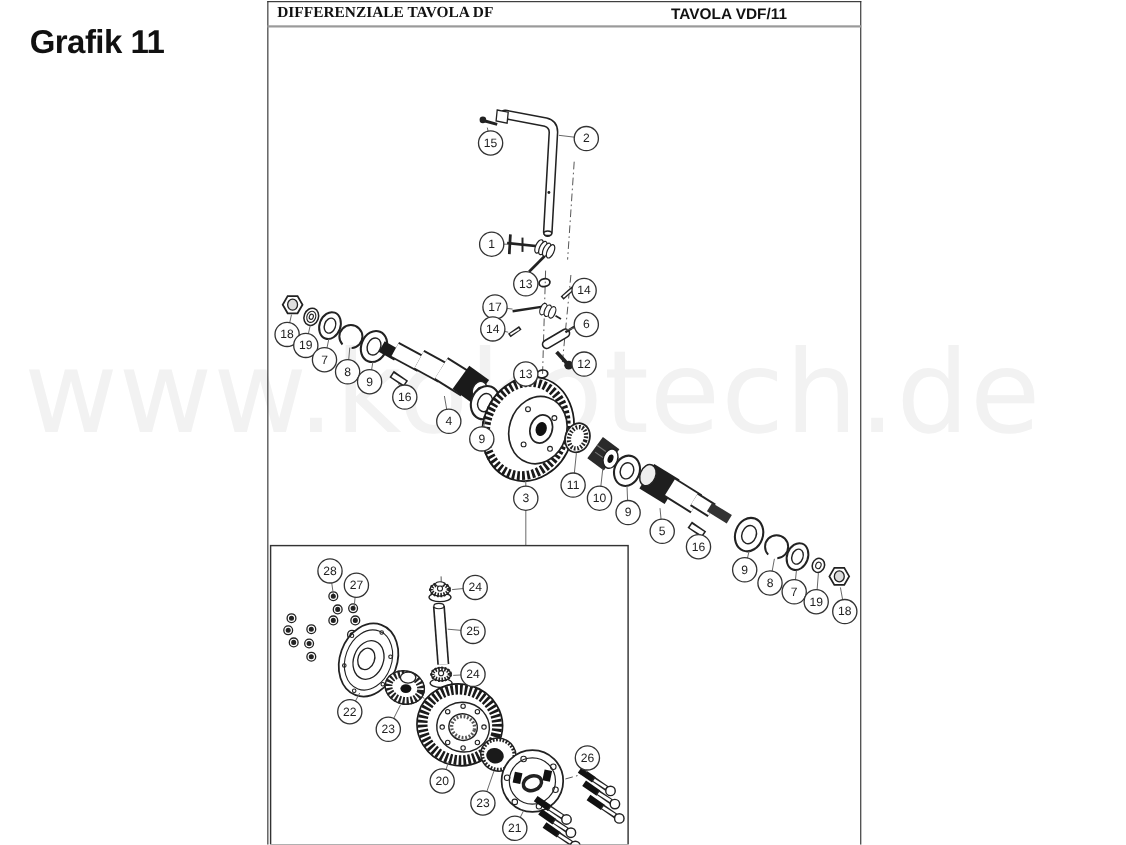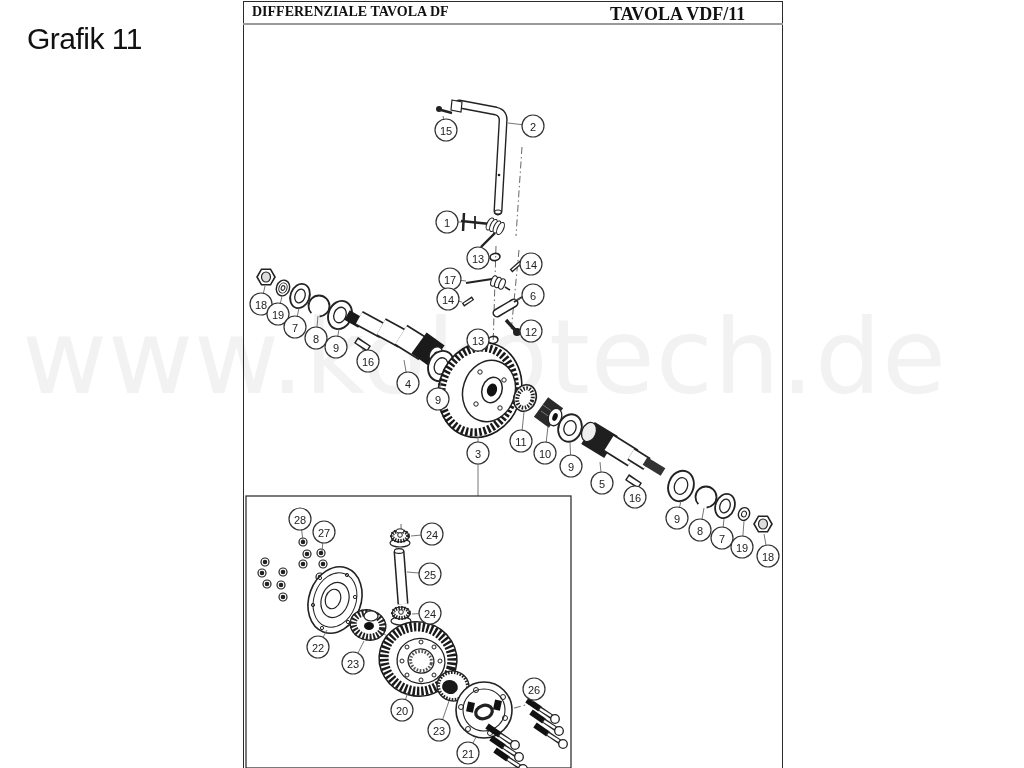--- a/index.html
+++ b/index.html
@@ -3,29 +3,29 @@
 <meta charset="utf-8">
 <style>
   html,body{margin:0;padding:0;background:#fff;}
   #page{position:relative;width:1024px;height:768px;background:#fff;overflow:hidden;
         font-family:"Liberation Sans",sans-serif;}
   
   #watermark{position:absolute;left:22px;top:296px;width:1002px;
     font-family:"DejaVu Sans",sans-serif;font-size:104px;font-weight:400;
     color:#f2f2f2;letter-spacing:1px;white-space:nowrap;z-index:0;user-select:none;}
   
-  #grafik-title{position:absolute;left:27px;top:22px;font-size:30px;font-weight:400;
+  #grafik-title{position:absolute;left:27px;top:22px;font-size:30px;font-weight:700;
     letter-spacing:-0.5px;color:#111;z-index:3;}
   
   #frame{position:absolute;left:243px;top:1px;width:538px;height:767px;
     border:1.6px solid #2b2b2b;border-bottom:none;z-index:1;background:transparent;}
   #hdr-left{position:absolute;left:252px;top:4px;font-family:"Liberation Serif",serif;
     font-weight:700;font-size:14px;color:#111;z-index:3;}
-  #hdr-right{position:absolute;left:610px;top:4px;font-family:Liberation Serif, serif;
-    font-weight:700;font-size:18px;color:#111;z-index:3;text-align:right;}
+  #hdr-right{position:absolute;left:610px;top:4px;font-family:Liberation Sans, sans-serif;
+    font-weight:700;font-size:14px;color:#111;z-index:3;text-align:right;}
   #hdr-rule{position:absolute;left:243px;top:23px;width:540px;height:0;
     border-top:2px solid #9a9a9a;z-index:2;}
   svg#diagram{position:absolute;left:0;top:0;z-index:2;}
   .callout-circle{fill:#fff;stroke:#333;stroke-width:1.2px;}
   .callout-text{font-family:"Liberation Sans",sans-serif;font-size:11px;fill:#222;
     text-anchor:middle;dominant-baseline:central;}
   .leader{stroke:#666;stroke-width:0.9px;}
   .dashline{stroke:#555;stroke-width:0.9px;stroke-dasharray:7 3 1.5 3;fill:none;}
 </style>
 </head>

